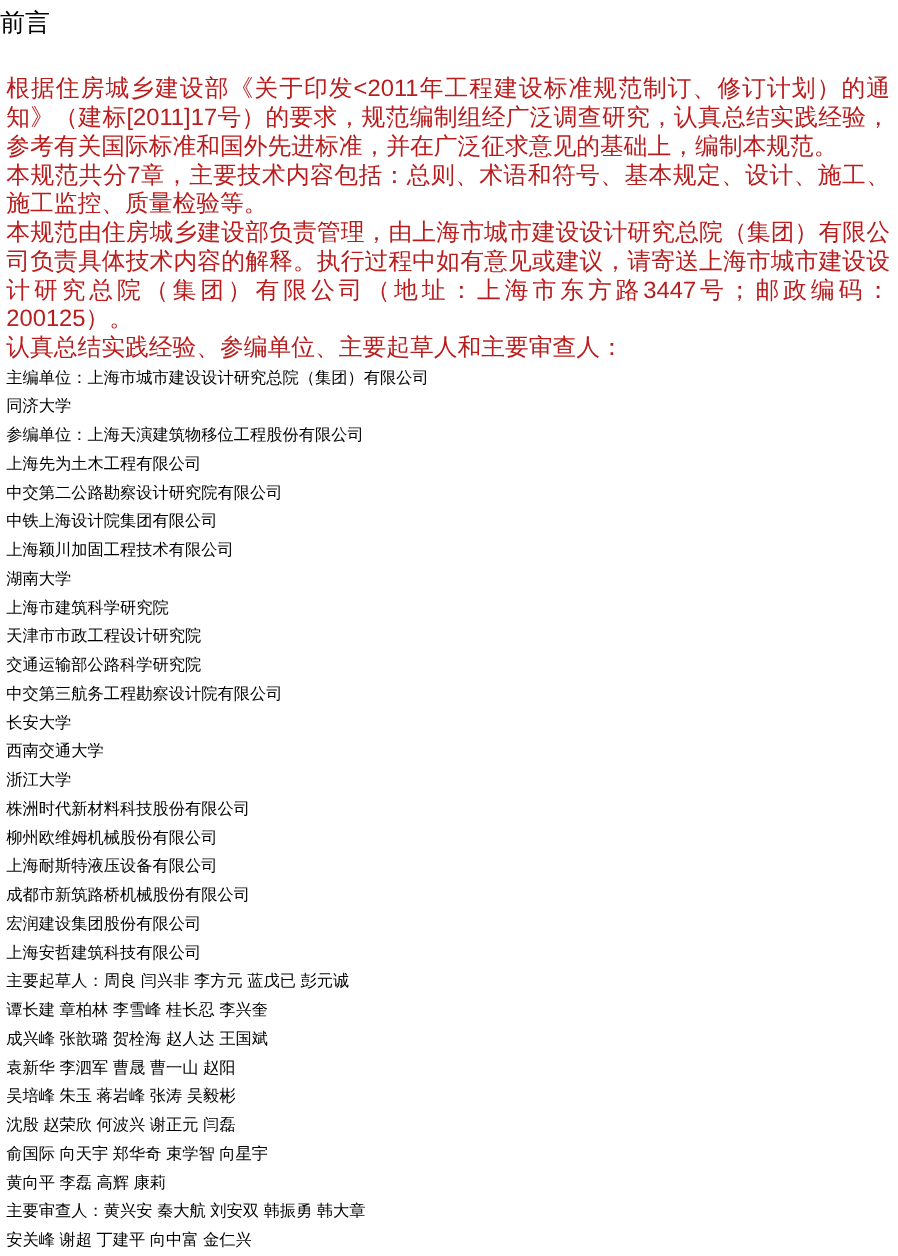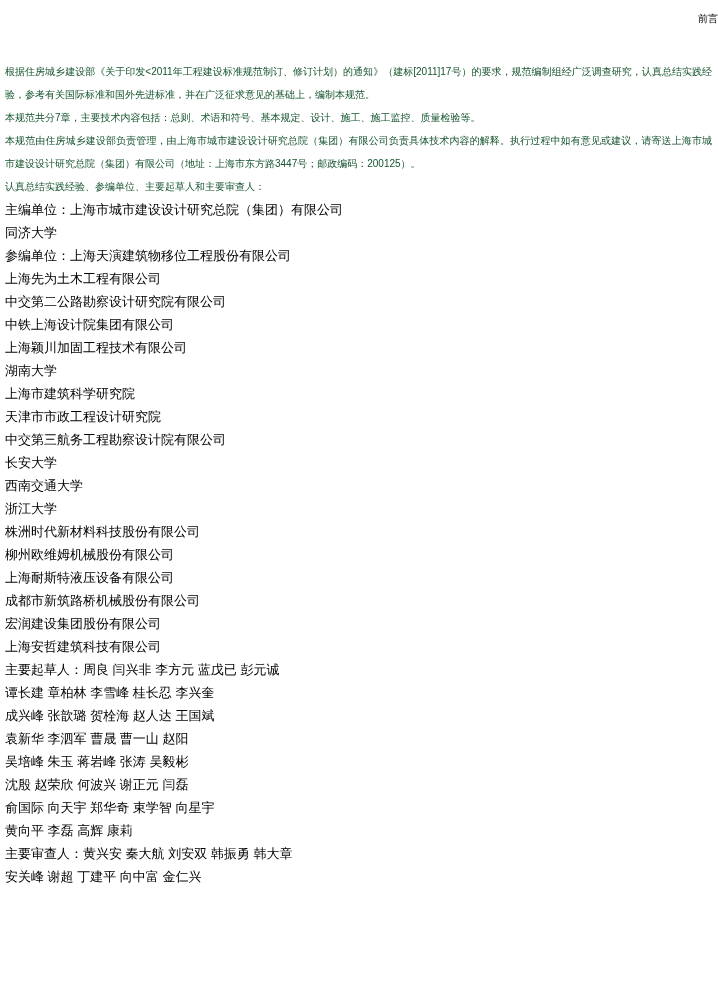--- a/index.html
+++ b/index.html
@@ -15,37 +15,37 @@
     overflow: hidden;
   }
   .page {
     position: relative;
     width: 718px;
     height: 1005px;
     box-sizing: border-box;
     padding: 0;
   }
   .doc-title {
-    text-align: right;
-    font-size: 10px;
+    text-align: left;
+    font-size: 20px;
     line-height: 18px;
     padding-top: 10px;
     color: #000;
   }
   .body-block {
     padding: 0 6px 0 5px;
     margin-top: 32px;
   }
   p.para {
     margin: 0 0 0 0;
-    font-size: 10px;
+    font-size: 19px;
     line-height: 23px;
     text-align: justify;
     text-justify: inter-ideograph;
-    color: #14532d;
+    color: #b91c1c;
   }
   .lines p {
     margin: 0;
     font-size: 13px;
     line-height: 23px;
     white-space: nowrap;
     color: #000;
   }
 </style>
 </head>
@@ -66,20 +66,21 @@
       <p>主编单位：上海市城市建设设计研究总院（集团）有限公司</p>
       <p>同济大学</p>
       <p>参编单位：上海天演建筑物移位工程股份有限公司</p>
       <p>上海先为土木工程有限公司</p>
       <p>中交第二公路勘察设计研究院有限公司</p>
       <p>中铁上海设计院集团有限公司</p>
       <p>上海颖川加固工程技术有限公司</p>
       <p>湖南大学</p>
       <p>上海市建筑科学研究院</p>
       <p>天津市市政工程设计研究院</p>
+      <p>交通运输部公路科学研究院</p>
       <p>中交第三航务工程勘察设计院有限公司</p>
       <p>长安大学</p>
       <p>西南交通大学</p>
       <p>浙江大学</p>
       <p>株洲时代新材料科技股份有限公司</p>
       <p>柳州欧维姆机械股份有限公司</p>
       <p>上海耐斯特液压设备有限公司</p>
       <p>成都市新筑路桥机械股份有限公司</p>
       <p>宏润建设集团股份有限公司</p>
       <p>上海安哲建筑科技有限公司</p>

